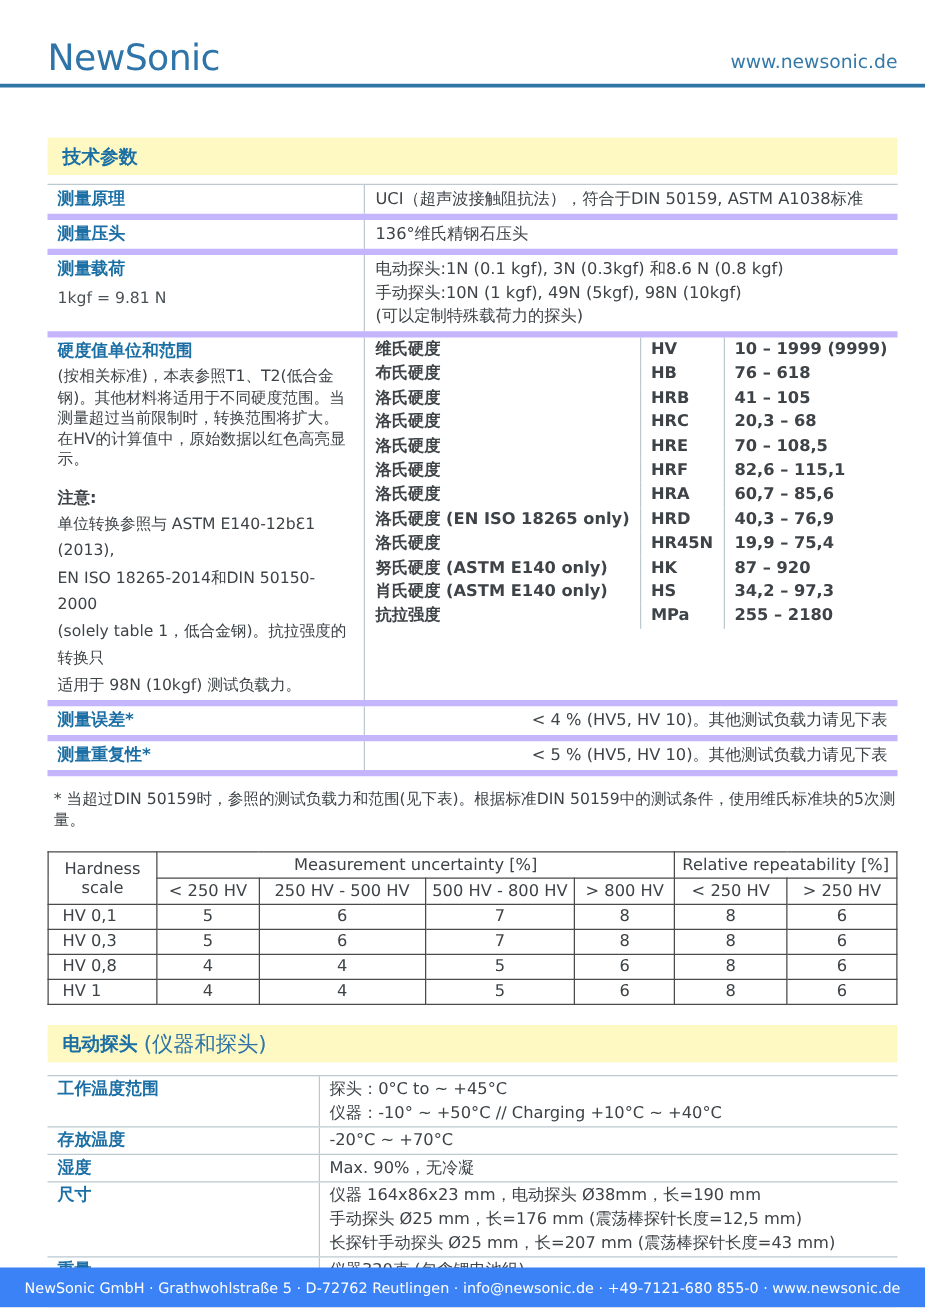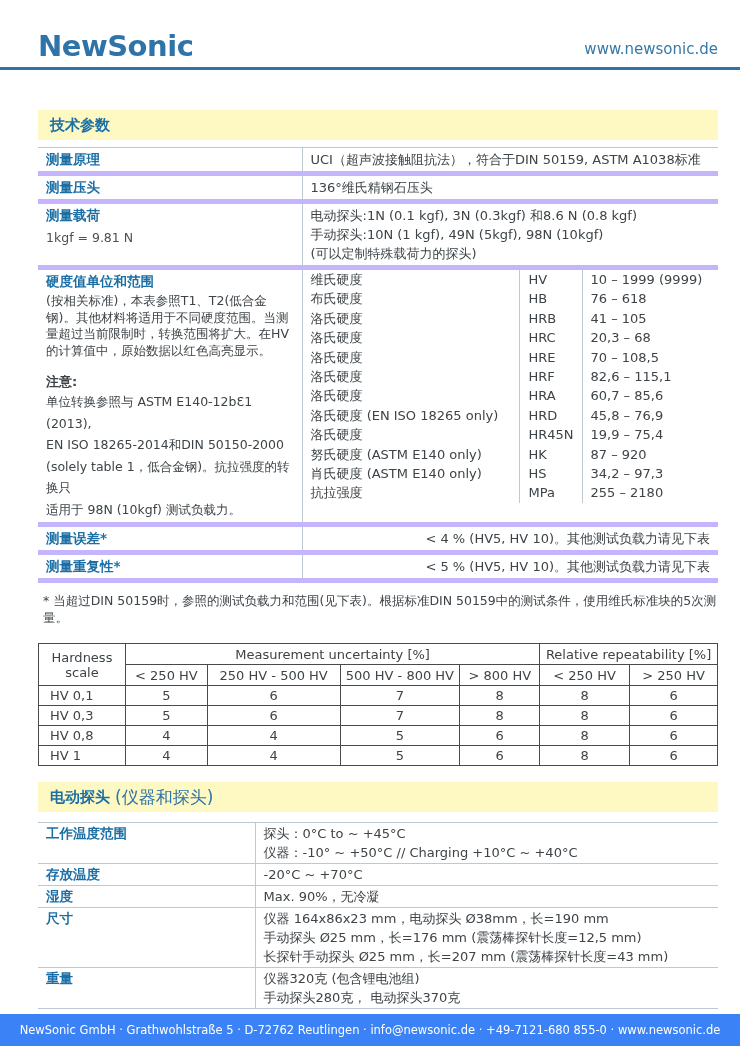--- a/index.html
+++ b/index.html
@@ -5,42 +5,42 @@
   * { margin:0; padding:0; box-sizing:border-box; }
   html,body { background:#e8e8e8; }
   .page {
     width:740px; height:1046px; position:relative; background:#ffffff;
     font-family:"DejaVu Sans","Liberation Sans",sans-serif; color:#3d4347;
     overflow:hidden; margin:0 auto;
   }
   
   .hdr { height:67px; display:flex; justify-content:space-between; align-items:flex-end;
          padding:0 22px 6px 38px; }
-  .logo { font-size:29px; font-weight:bold; color:#2e74a8; letter-spacing:-0.5px; line-height:1; }
+  .logo { font-size:29px; font-weight:normal; color:#2e74a8; letter-spacing:-0.5px; line-height:1; }
   .website { font-size:15px; color:#3579a8; padding-bottom:3px;margin-left:38px; }
   .rule { height:3px; background:#2d74a7; width:100%; }
   
   .content { margin-left:38px; width:680px; }
   .section-bar { margin-top:40px; height:30px; background:#fef9c3; display:flex;
                  align-items:center; padding-left:12px; }
   .section-bar.second { margin-top:16px; }
   .sec-title { font-weight:bold; color:#1b6fa5; font-size:15px; }
   .sec-subtitle { color:#2e74a8; font-size:17px; margin-left:5px; font-weight:normal; }
   
   table.spec { width:680px; border-collapse:collapse; margin-top:7px; font-size:13px; }
   table.spec > tbody > tr > td { border-top:1px solid #bcc9d1; border-bottom:5px solid #c4b5fd;
         vertical-align:top; padding:2px 8px; line-height:19px; }
   table.spec td.val { border-left:1px solid #bcc9d1; }
   td.lblcol { width:264px; }
   .lbl { color:#1b6fa5; font-weight:bold; font-size:13.5px; }
   .sublbl { color:#4a5054; font-size:12.5px; margin-top:3px; }
   .rightval { text-align:right; }
   
   td.hardness-right { padding:0 !important; }
-  table.scales { width:100%; border-collapse:collapse; }
+  table.scales { width:100%; border-collapse:collapse;font-weight:bold; }
   table.scales td { padding:0 8px; line-height:19.4px; font-size:13px; vertical-align:top; white-space:nowrap; }
   table.scales td.code { border-left:1px solid #bcc9d1; width:62px; }
   table.scales td.range { border-left:1px solid #bcc9d1; width:136px; }
   .h-desc { font-size:12.5px; line-height:16.5px; margin-top:2px; }
   .h-note-title { font-weight:bold; color:#3d4347; margin-top:13px; font-size:13px; }
   .h-note-line { font-size:12.5px; line-height:21.5px; }
   
   .footnote { font-size:12.5px; margin:10px 0 0 5px; color:#3d4347; }
   
   table.unc { border-collapse:collapse; margin-top:16px; width:680px; font-size:13px;
@@ -140,21 +140,21 @@
                   <td class="range">82,6 – 115,1</td>
                 </tr>
                 <tr>
                   <td class="name">洛氏硬度</td>
                   <td class="code">HRA</td>
                   <td class="range">60,7 – 85,6</td>
                 </tr>
                 <tr>
                   <td class="name">洛氏硬度 (EN ISO 18265 only)</td>
                   <td class="code">HRD</td>
-                  <td class="range">45,8 – 76,9</td>
+                  <td class="range">40,3 – 76,9</td>
                 </tr>
                 <tr>
                   <td class="name">洛氏硬度</td>
                   <td class="code">HR45N</td>
                   <td class="range">19,9 – 75,4</td>
                 </tr>
                 <tr>
                   <td class="name">努氏硬度 (ASTM E140 only)</td>
                   <td class="code">HK</td>
                   <td class="range">87 – 920</td>

